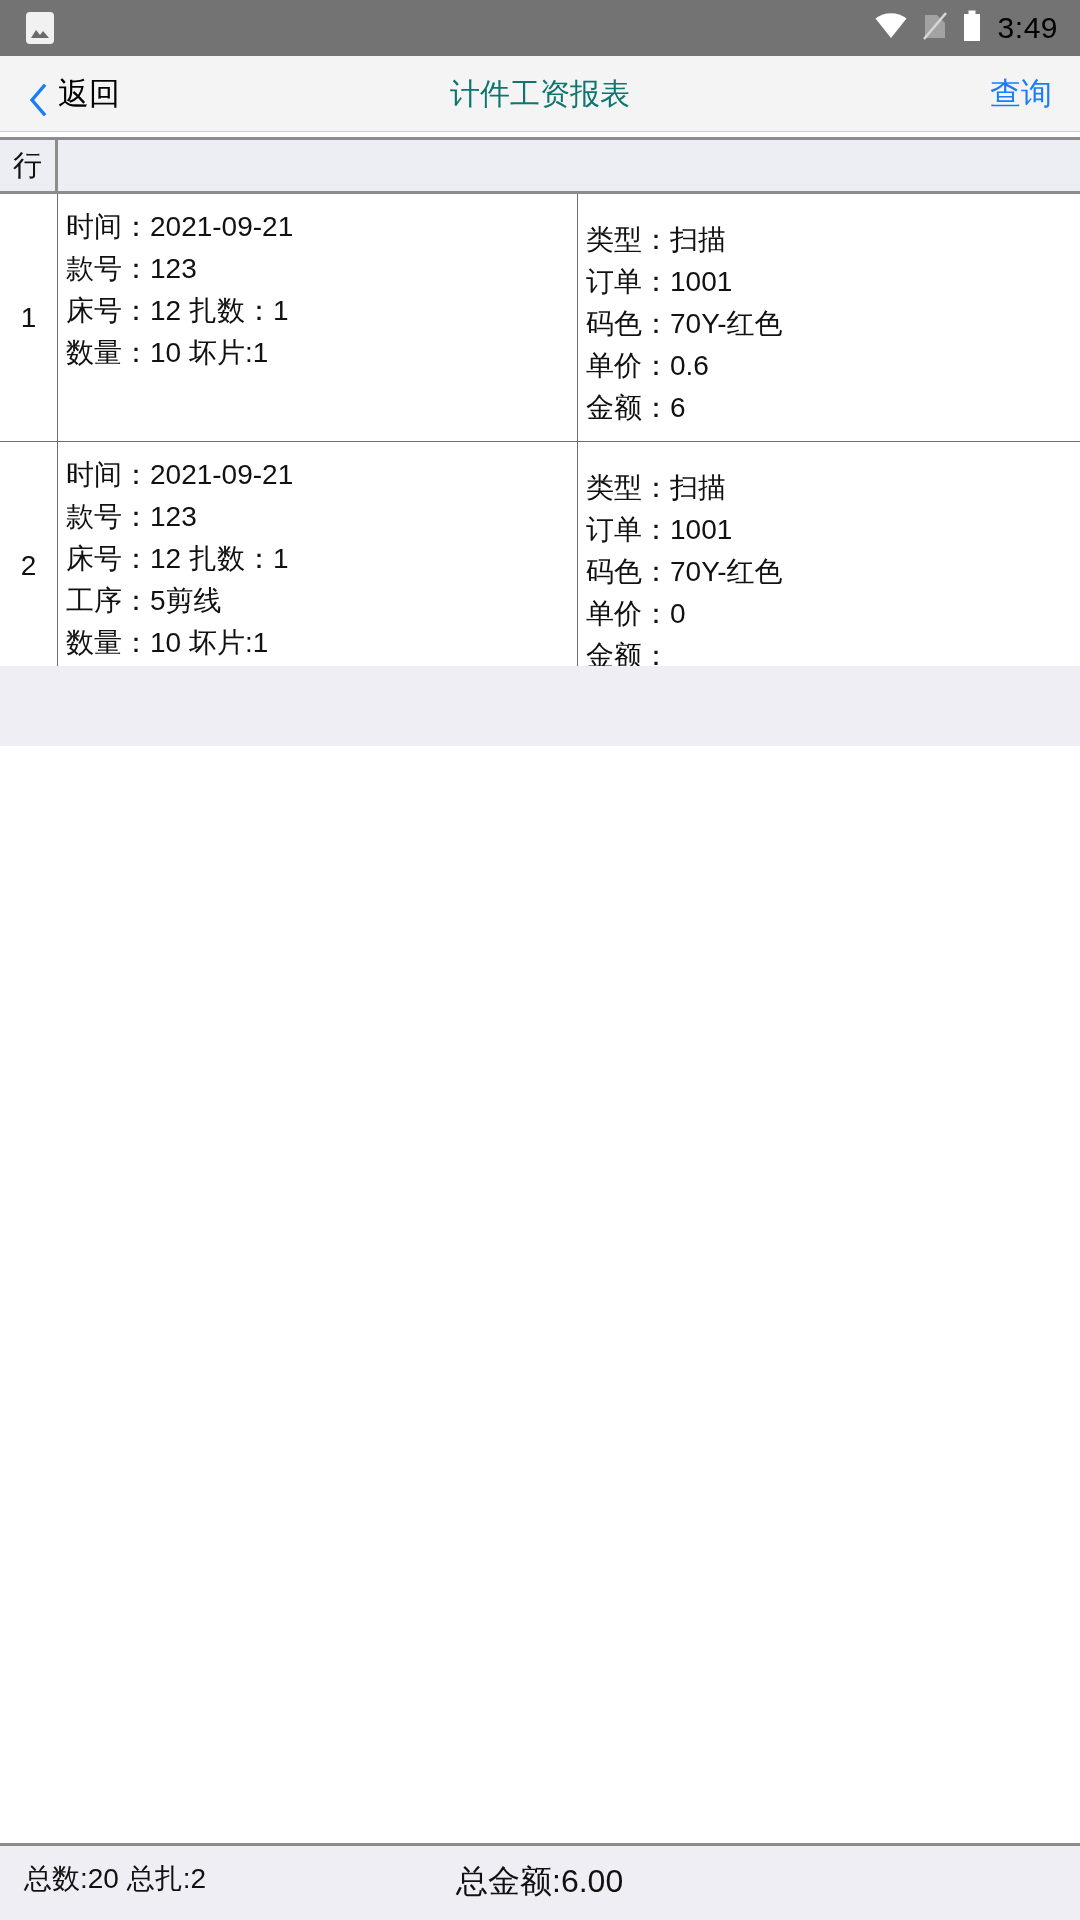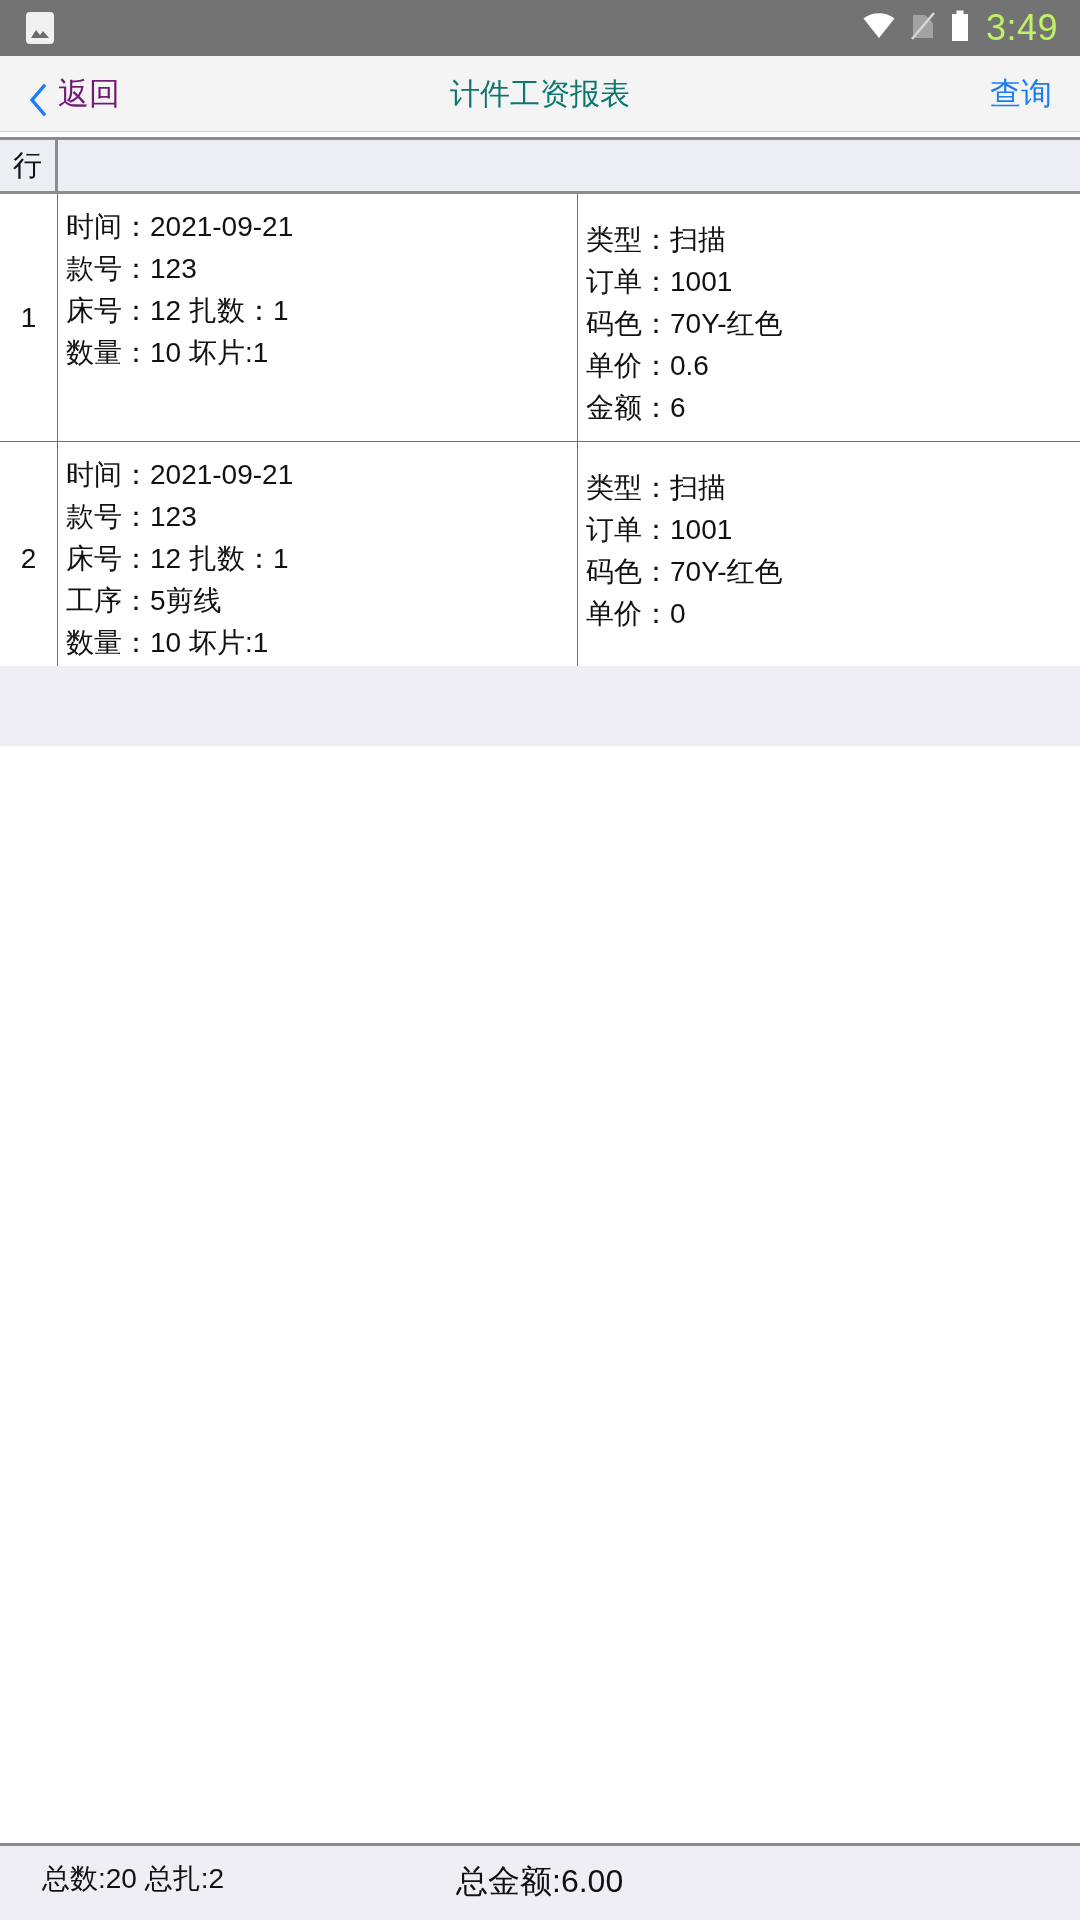--- a/index.html
+++ b/index.html
@@ -17,33 +17,33 @@
     background:#737373; display:flex; align-items:center;
     padding:0 22px 0 26px;
   }
   .status-left { display:flex; align-items:center; gap:10px; }
   .status-right { margin-left:auto; display:flex; align-items:center; gap:14px; }
   .notif-img-icon {
     width:28px; height:32px; background:#f1f1f1; border-radius:4px;
     display:flex; align-items:flex-end; justify-content:center; padding-bottom:5px;
   }
   .status-time {
-    color:#bef264; font-size:36px; letter-spacing:0.5px; line-height:1;
+    color:#000000; font-size:30px; letter-spacing:0.5px; line-height:1;
     padding-left:2px;
   }
 
   
   .nav-bar {
     position:absolute; top:56px; left:0; width:1080px; height:76px;
     background:#f4f4f4; border-bottom:1px solid #cfcfd2;
     display:flex; align-items:center;
   }
   .nav-back {
     position:absolute; left:28px; display:flex; align-items:center; gap:10px;
-    color:#701a75; font-size:31px; line-height:1;
+    color:#000000; font-size:31px; line-height:1;
   }
   .nav-back-chevron { display:block; width:20px; height:20px; }
   .nav-title {
     width:100%; text-align:center; color:#0f766e; font-size:30px; line-height:1;
   }
   .nav-action {
     position:absolute; right:28px; color:#1b7df5; font-size:31px; line-height:1;
   }
 
   
@@ -88,21 +88,21 @@
     position:absolute; left:0; width:1080px; height:80px;
     background:#eeeef4;
   }
 
   
   .summary-bar {
     position:absolute; left:0; bottom:0; width:1080px; height:77px;
     background:#eeeef4; border-top:3px solid #8c8c8c;
     display:flex; align-items:flex-start; padding-top:14px;
   }
-  .summary-left { position:absolute; left:42px; font-size:28px; color:#111; }
+  .summary-left { position:absolute; left:24px; font-size:28px; color:#111; }
   .summary-mid  { position:absolute; left:456px; font-size:32px; color:#111; }
 </style>
 </head>
 <body>
 
 <div class="phone">
 
   <div class="status-bar">
     <div class="status-left">
       <span class="notif-img-icon">
@@ -176,20 +176,21 @@
         <div class="field-line">款号：123</div>
         <div class="field-line">床号：12 扎数：1</div>
         <div class="field-line">工序：5剪线</div>
         <div class="field-line">数量：10 坏片:1</div>
       </div>
       <div class="td-half right">
         <div class="field-line">类型：扫描</div>
         <div class="field-line">订单：1001</div>
         <div class="field-line">码色：70Y-红色</div>
         <div class="field-line">单价：0</div>
+        <div class="field-line">金额：</div>
       </div>
     </div>
   </div>
 
   <div class="table-filler" id="table-filler" style="top: 666px;"></div>
 
   <div class="summary-bar">
     <span class="summary-left">总数:20 总扎:2</span>
     <span class="summary-mid">总金额:6.00</span>
   </div>

